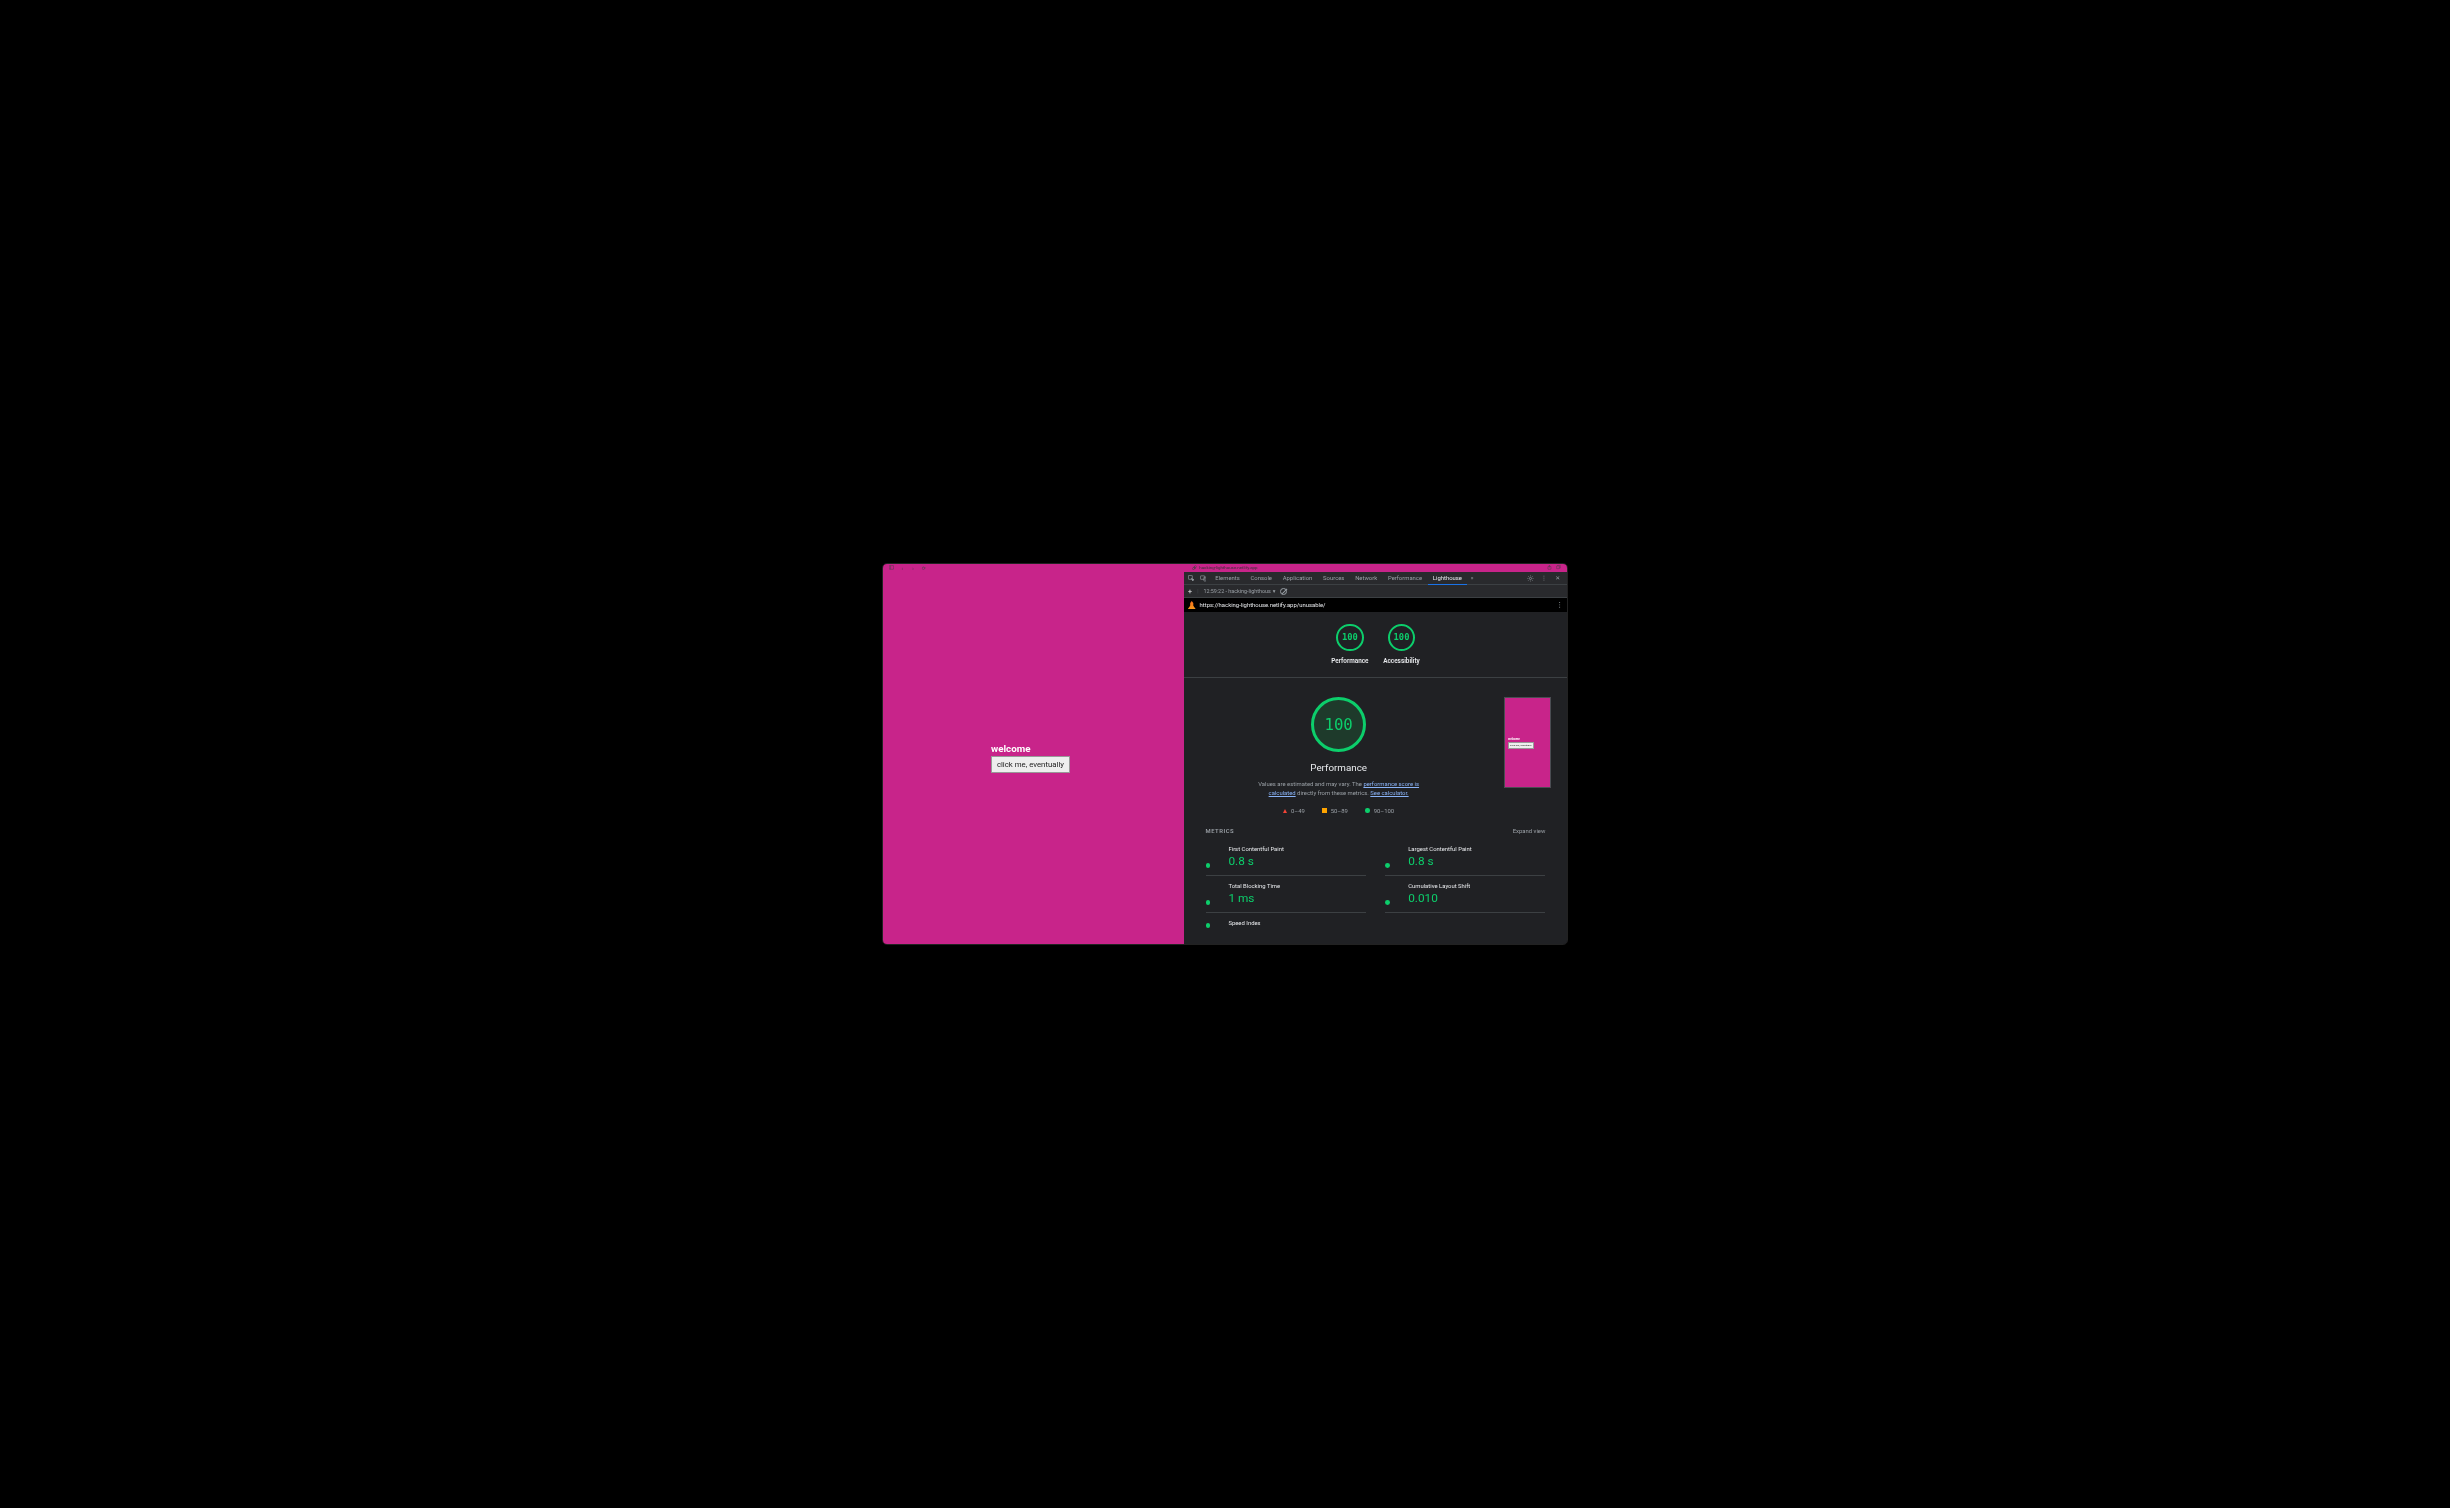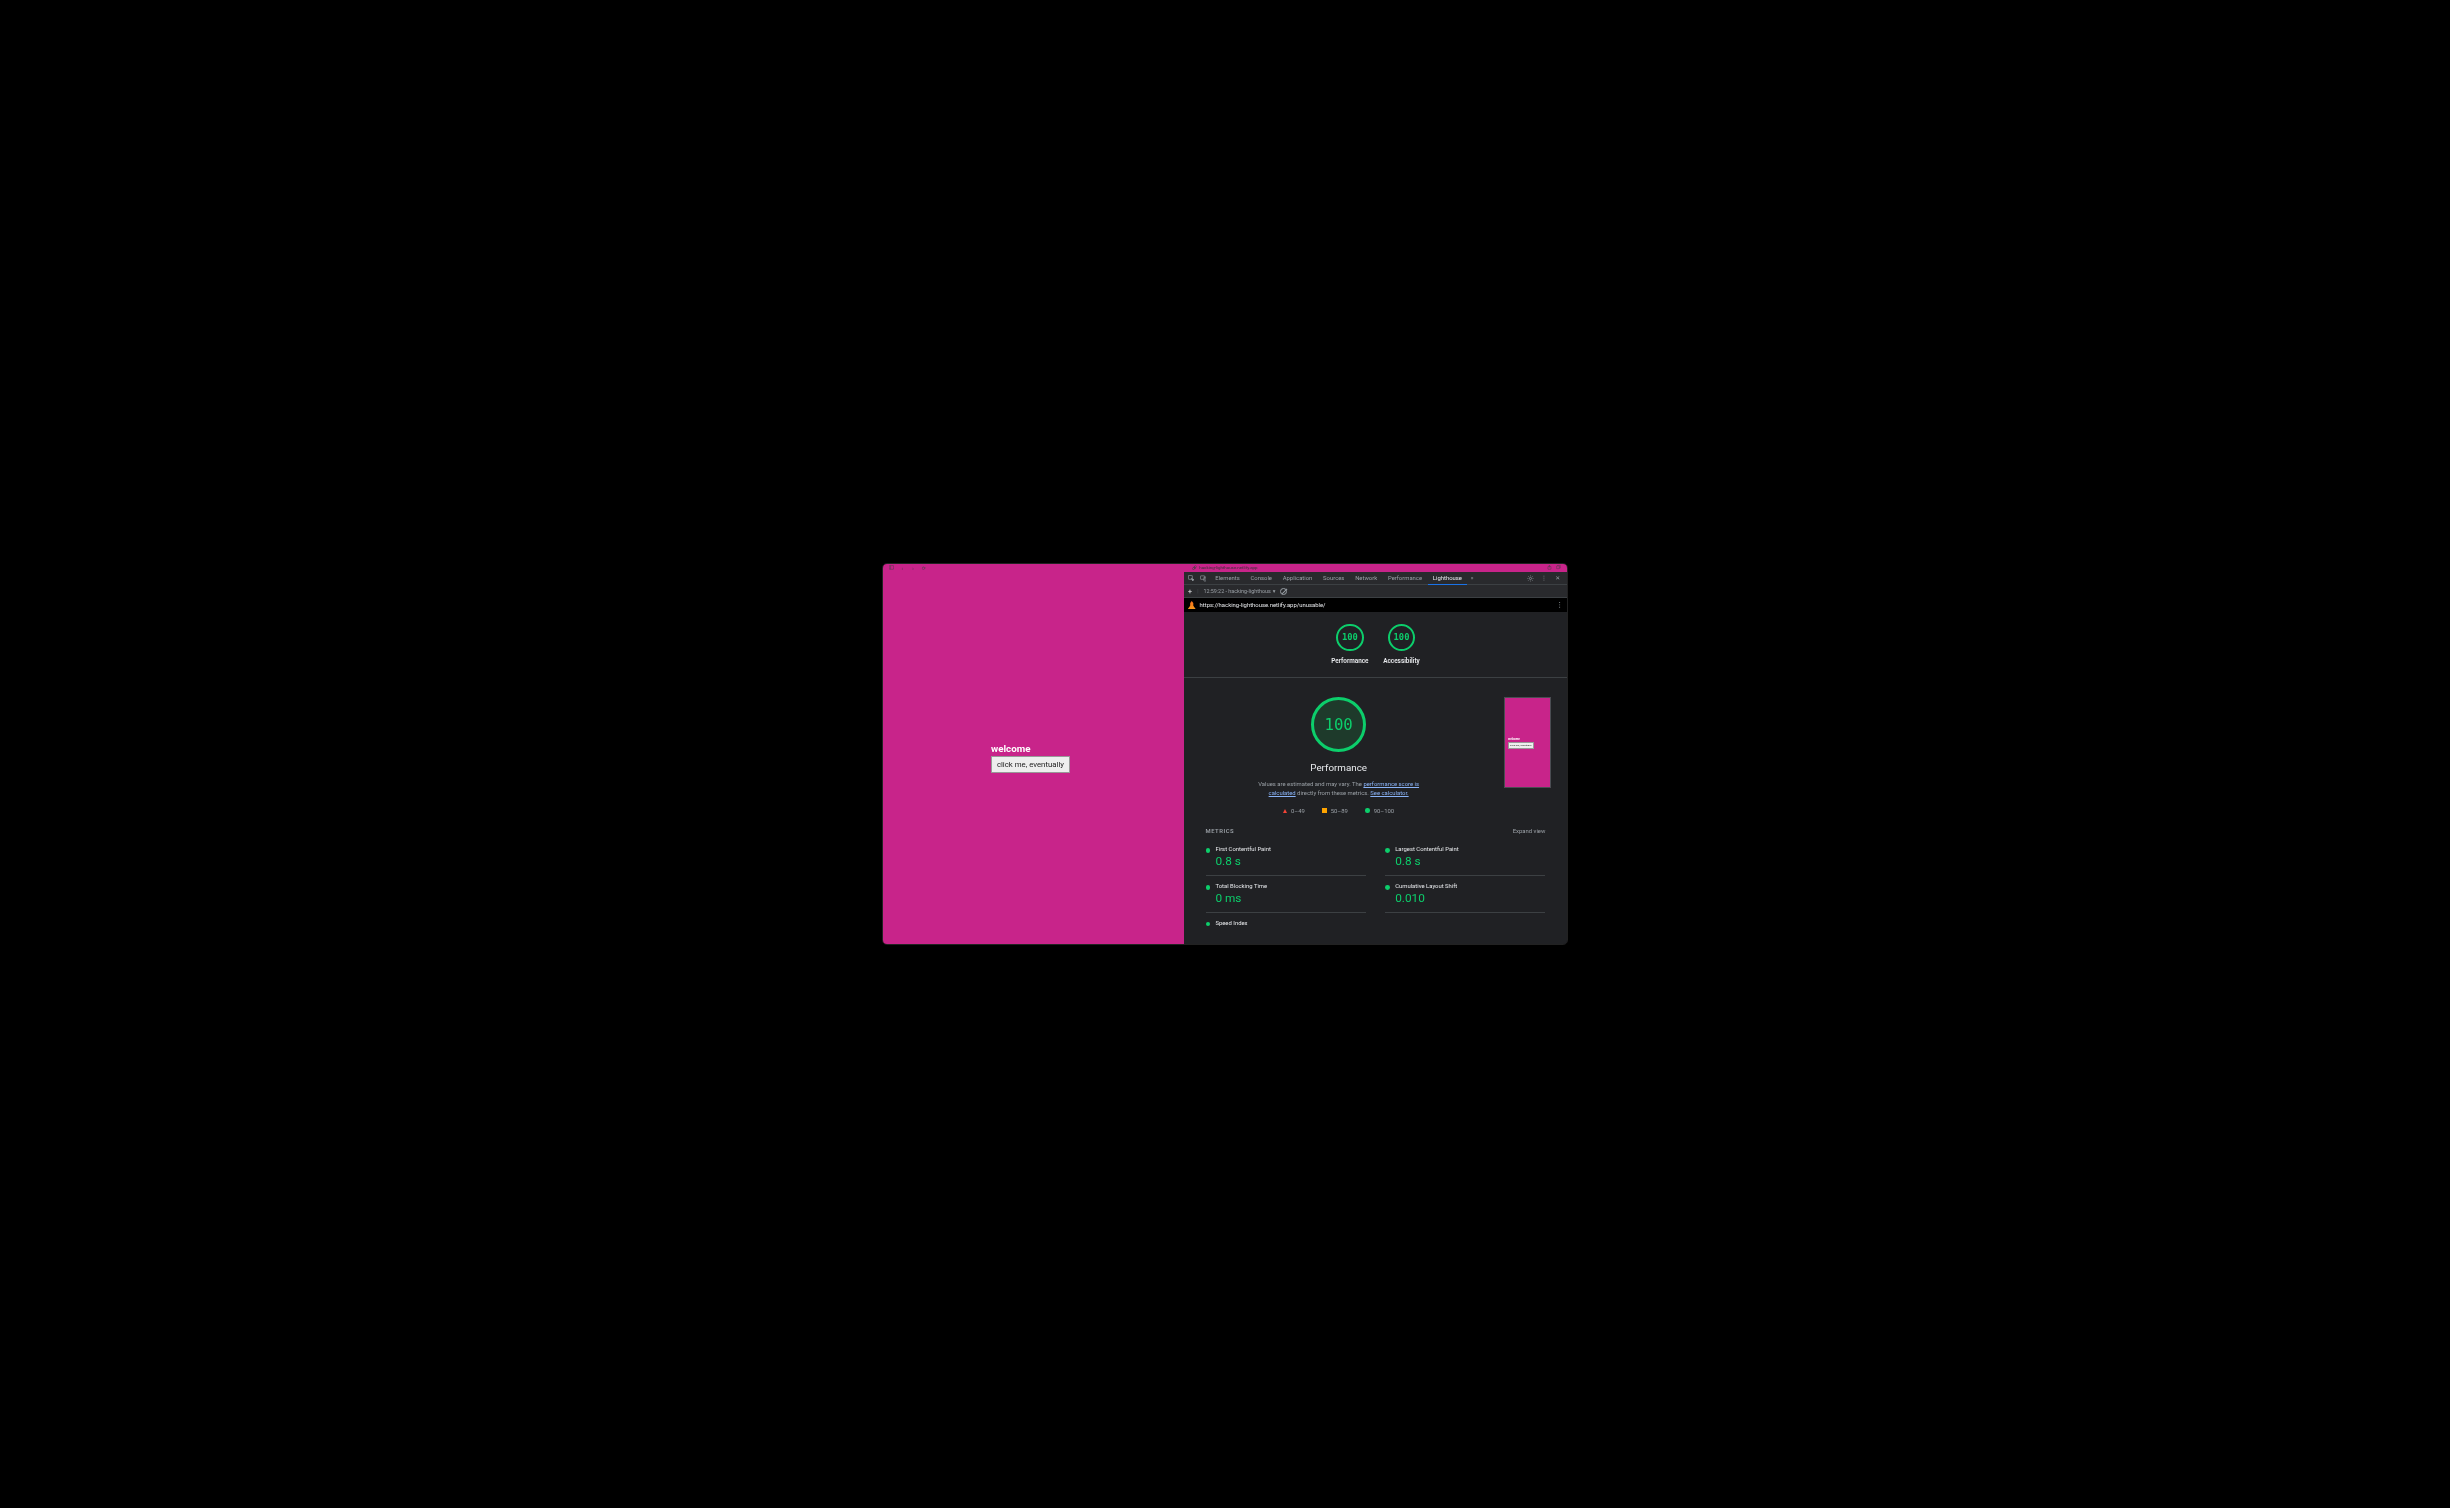--- a/index.html
+++ b/index.html
@@ -56,21 +56,21 @@
 
   .thumb-col { flex: 0 0 59px; display: flex; align-items: flex-start; justify-content: center; }
   .thumb { width: 47px; height: 91px; background: #c8248a; border: 1px solid #4a4d52; display: flex; flex-direction: column; justify-content: center; padding: 2.9px; gap: 1.5px; }
   .thumb-h { color: #fff; font-size: 2.9px; font-weight: 700; }
   .thumb-btn { background: #eee; color: #222; font-size: 2.5px; padding: 1px; width: fit-content; border: 0.5px solid #999; }
 
   .metrics-header { display: flex; align-items: center; padding: 4.9px 21.6px; }
   .metrics-title { font-size: 5.9px; letter-spacing: 0.5px; color: #9aa0a6; font-weight: 600; }
   .expand-link { margin-left: auto; font-size: 5.9px; color: #9aa0a6; cursor: pointer; }
   .metrics-grid { display: grid; grid-template-columns: 1fr 1fr; gap: 0 19.6px; padding: 0 21.6px 9.8px; }
-  .metric { padding: 6.9px 0; border-bottom: 0.5px solid #3c4043; display: flex; gap: 5px; align-items: flex-start; }
+  .metric { padding: 6.9px 0; border-bottom: 0.5px solid #3c4043; display: flex; gap: 18px; align-items: flex-end; }
   .metric-dot { width: 4.9px; height: 4.9px; border-radius: 50%; background: #0cce6b; margin-top: 2px; flex-shrink: 0; }
   .metric-name { font-size: 5.9px; color: #e8eaed; margin-bottom: 2px; }
   .metric-val { font-size: 11.8px; color: #0cce6b; font-weight: 400; }
 
   svg.ico { width: 6.9px; height: 6.9px; stroke: currentColor; fill: none; stroke-width: 1.5; }
 </style>
 </head>
 <body>
 
 <div class="window">
@@ -225,21 +225,21 @@
             <span class="metric-dot"></span>
             <div>
               <div class="metric-name">Largest Contentful Paint</div>
               <div class="metric-val">0.8 s</div>
             </div>
           </div>
           <div class="metric">
             <span class="metric-dot"></span>
             <div>
               <div class="metric-name">Total Blocking Time</div>
-              <div class="metric-val">0 ms</div>
+              <div class="metric-val">1 ms</div>
             </div>
           </div>
           <div class="metric">
             <span class="metric-dot"></span>
             <div>
               <div class="metric-name">Cumulative Layout Shift</div>
               <div class="metric-val">0.010</div>
             </div>
           </div>
           <div class="metric" style="border-bottom:none">

